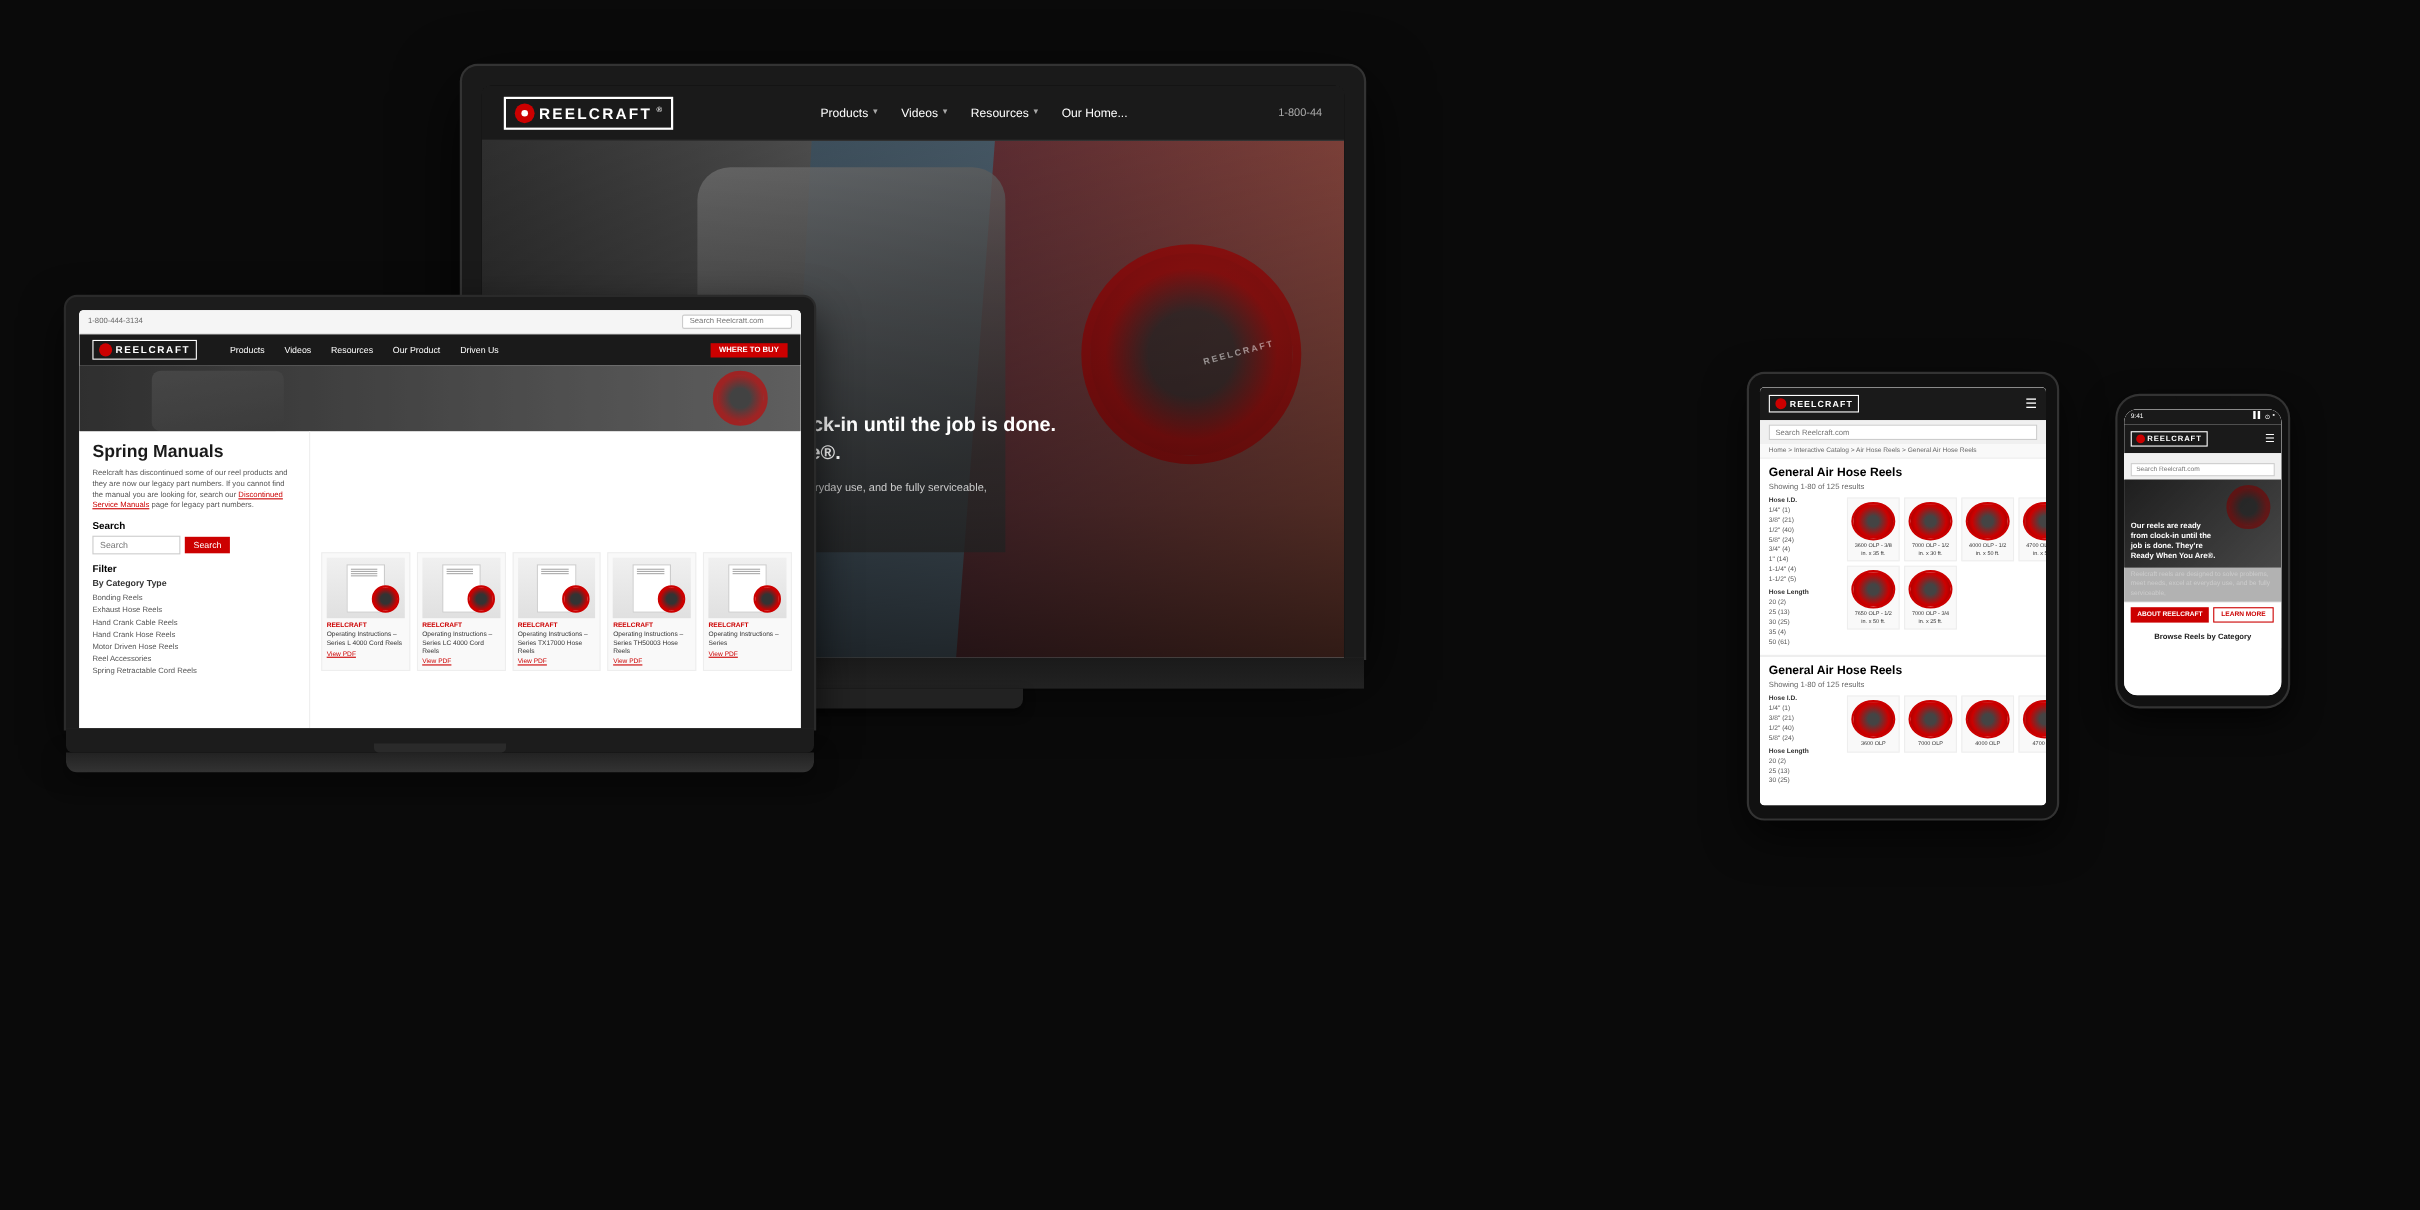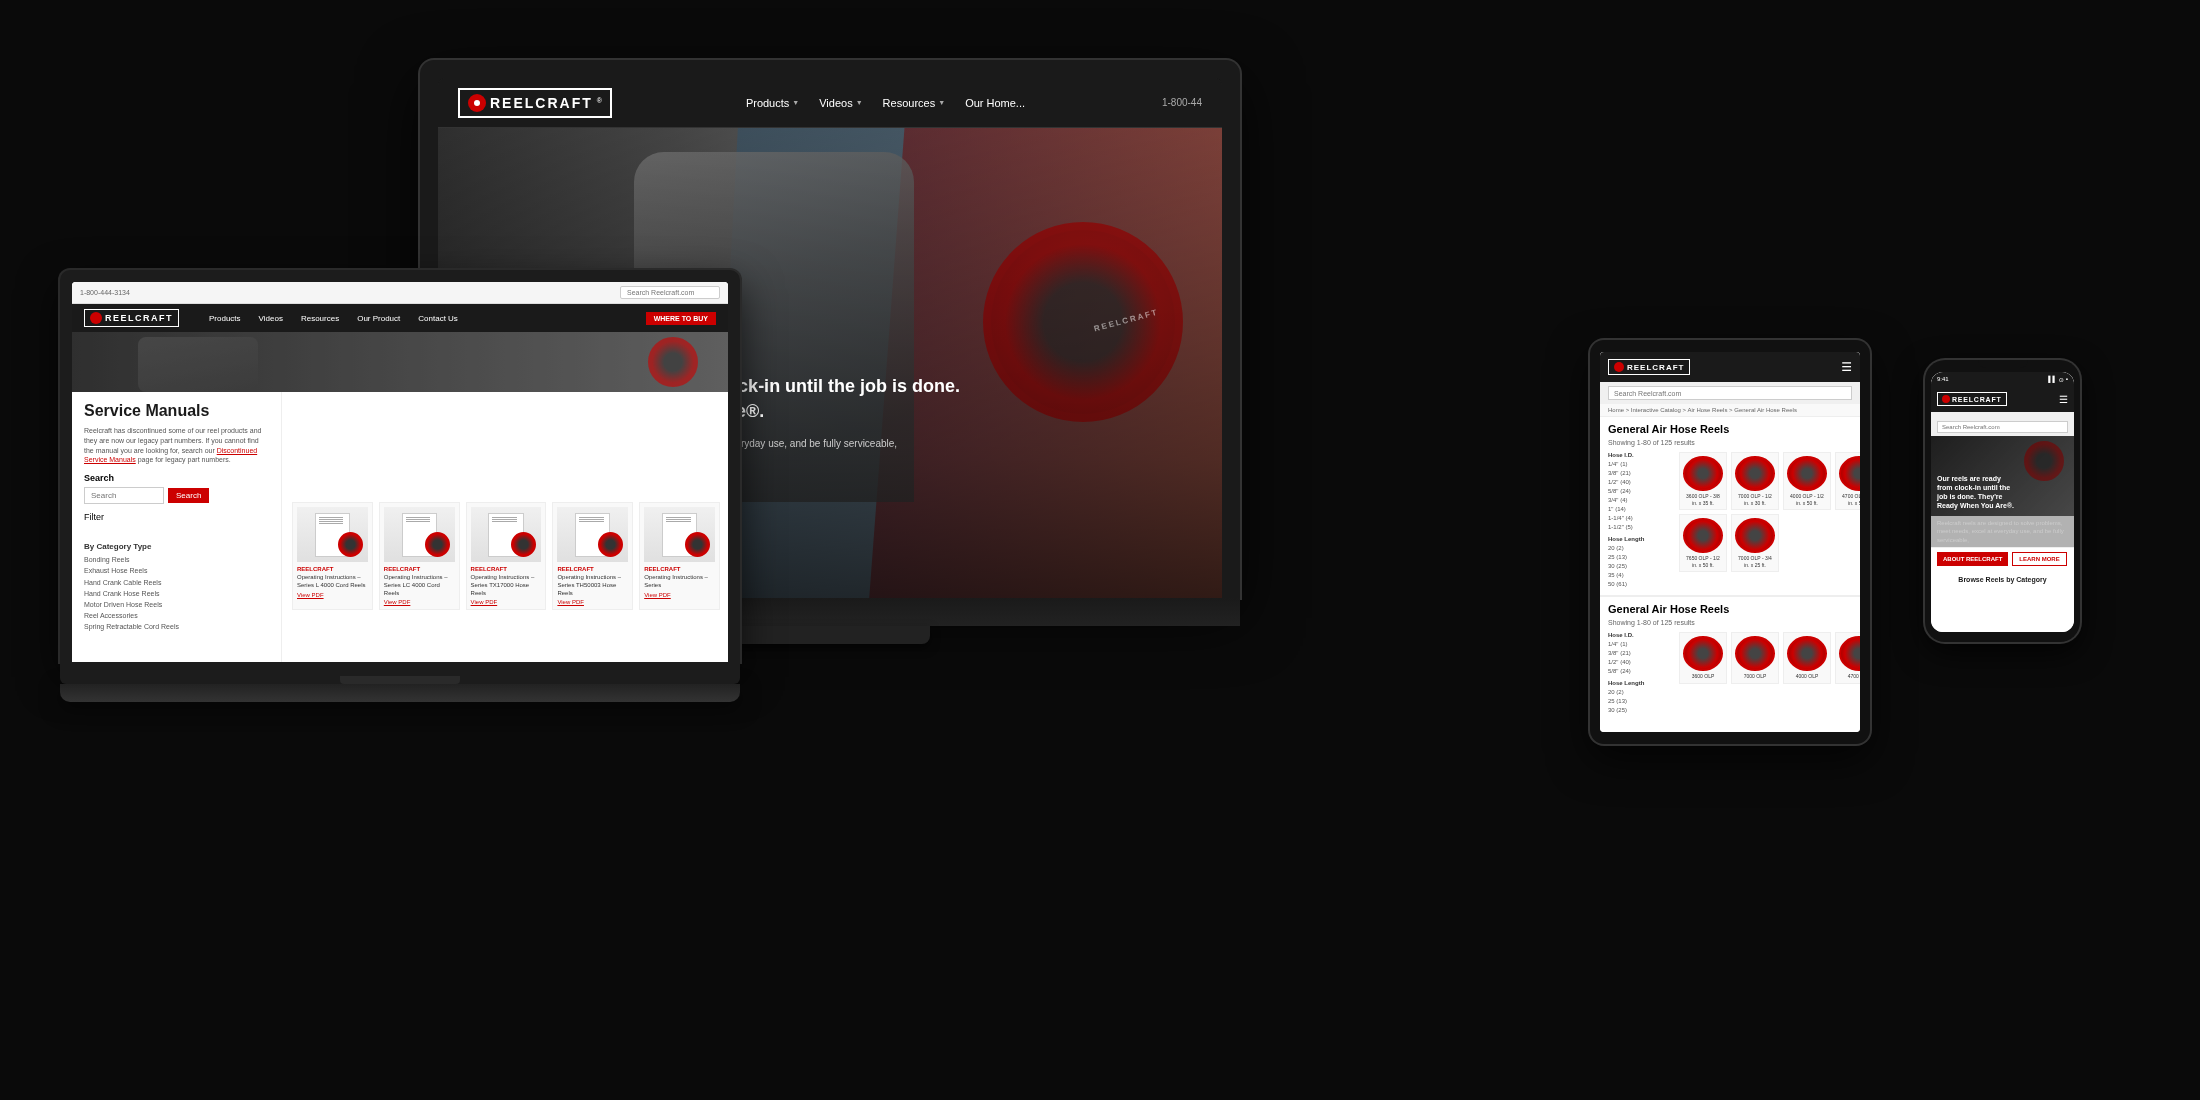--- a/index.html
+++ b/index.html
@@ -455,22 +455,22 @@
       font-size: 8px;
       cursor: pointer;
     }
 
     .laptop-filter-section {
       margin-bottom: 8px;
     }
 
     .laptop-filter-title {
       font-size: 9px;
-      font-weight: 400;
-      margin-bottom: 20px;
+      font-weight: 700;
+      margin-bottom: 4px;
     }
 
     .laptop-filter-sub {
       font-size: 8px;
       font-weight: 700;
       color: #333;
       margin-bottom: 3px;
     }
 
     .laptop-filter-item {
@@ -996,35 +996,35 @@
 
           <div class="laptop-nav">
             <div class="laptop-logo-box">
               <div class="laptop-logo-icon"></div>
               <span class="laptop-logo-text">REELCRAFT</span>
             </div>
             <span class="laptop-nav-item">Products</span>
             <span class="laptop-nav-item">Videos</span>
             <span class="laptop-nav-item">Resources</span>
             <span class="laptop-nav-item">Our Product</span>
-            <span class="laptop-nav-item">Contact Us</span>
+            <span class="laptop-nav-item">Driven Us</span>
             <span class="laptop-nav-cta">WHERE TO BUY</span>
           </div>
 
           <div class="laptop-hero">
             <div style="position:absolute;inset:0;background:linear-gradient(to right,#444,#666,#888);"></div>
             <div style="position:absolute;left:10%;top:5px;width:120px;height:55px;background:linear-gradient(160deg,#777 0%,#555 100%);border-radius:8px;opacity:0.6;"></div>
             <div class="laptop-hero-overlay"></div>
             <div class="laptop-hero-reel"></div>
           </div>
 
           <div style="position:relative;display:flex;height:calc(100% - 110px);">
 
             <div style="width:210px;padding:10px 12px;border-right:1px solid #eee;flex-shrink:0;">
-              <div class="laptop-page-title">Service Manuals</div>
+              <div class="laptop-page-title">Spring Manuals</div>
               <p class="laptop-info-text">
                 <span>Reelcraft has discontinued some of our reel products and they are now our legacy part numbers. If you cannot find the manual you are looking for, search our</span>
                 <a>Discontinued Service Manuals</a>
                 <span>page for legacy part numbers.</span>
               </p>
 
               <div class="laptop-search-section">
                 <div class="laptop-search-label">Search</div>
                 <div class="laptop-search-row">
                   <input class="laptop-search-input" type="text" placeholder="Search" style="">

